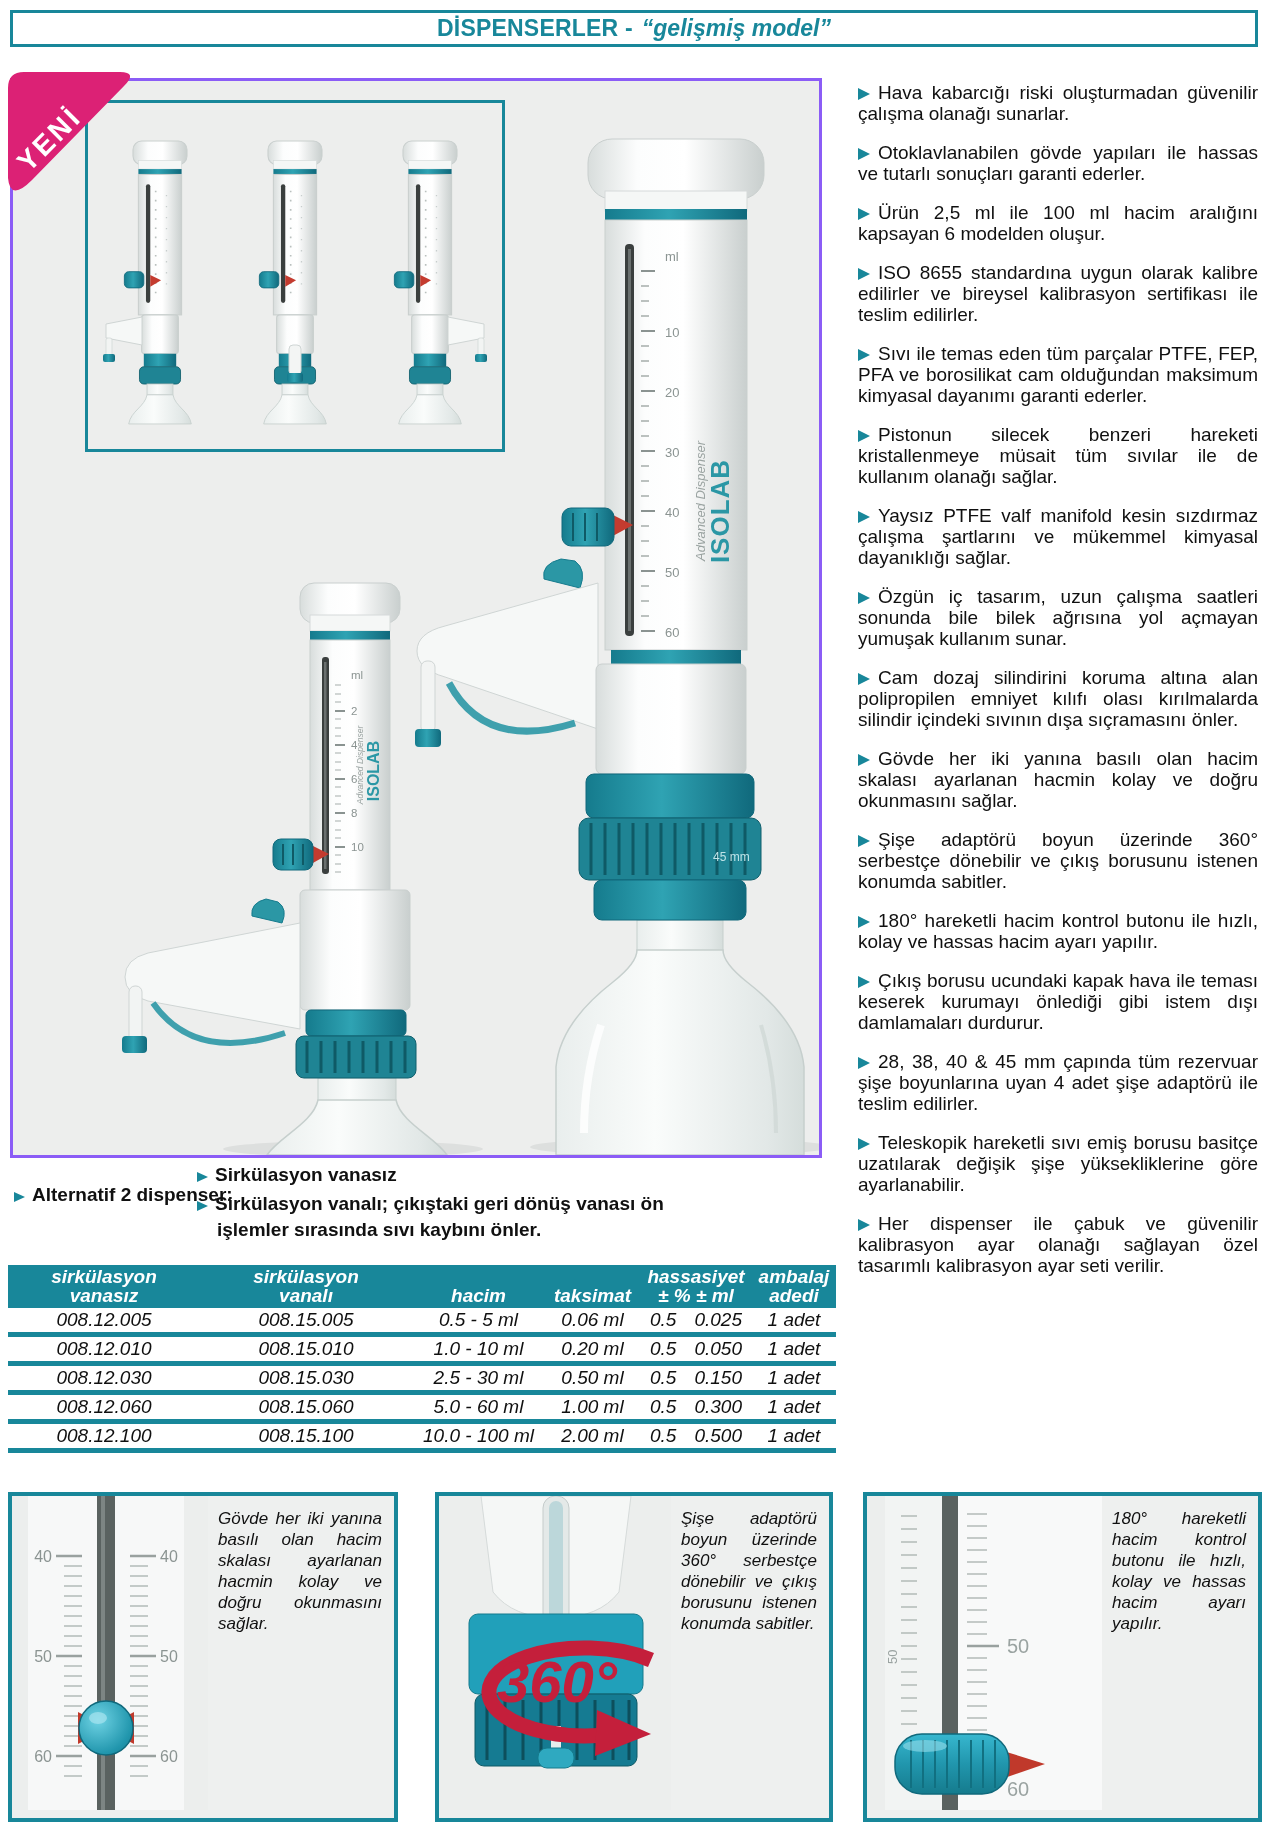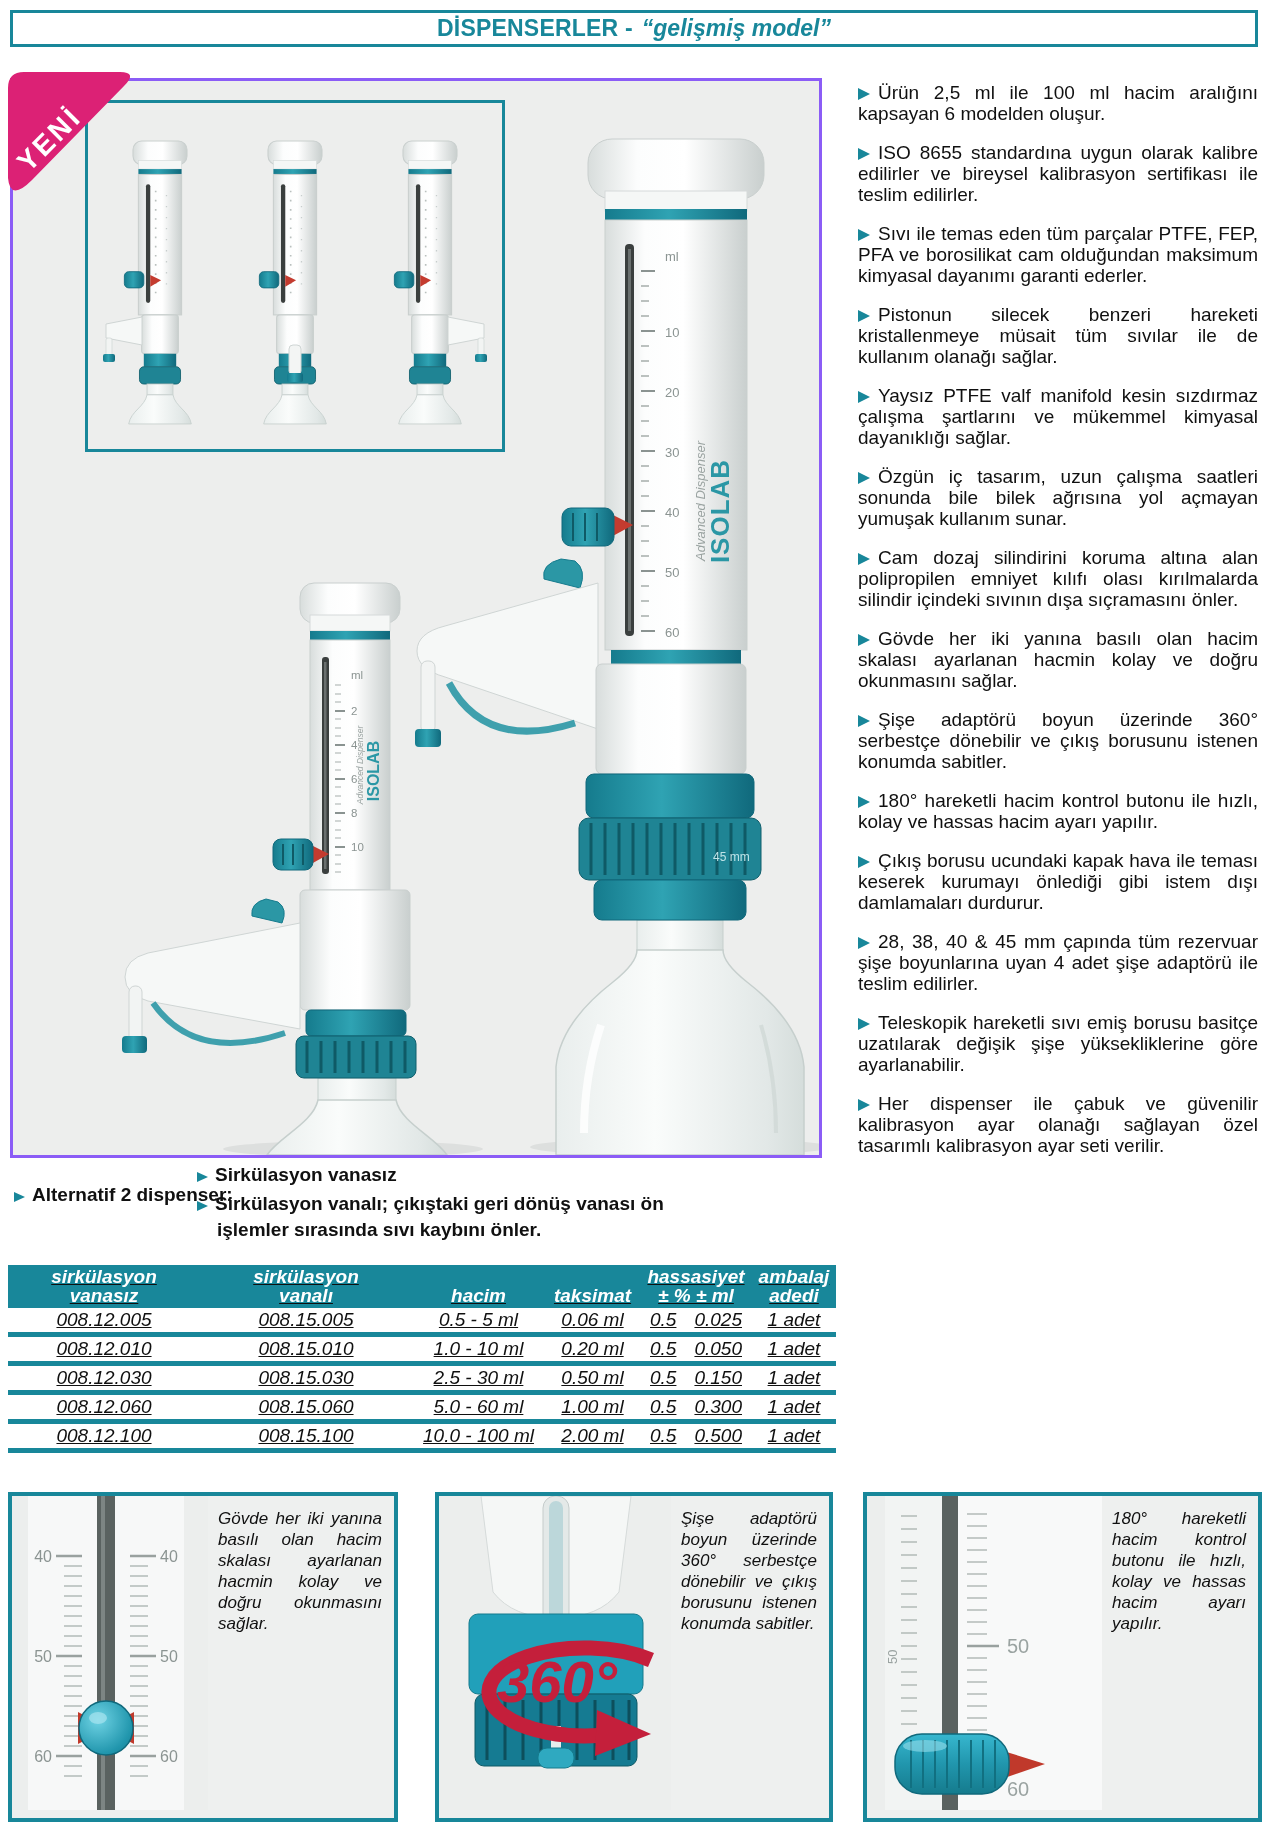--- a/index.html
+++ b/index.html
@@ -34,21 +34,21 @@
     margin-right:8px;
   }
   .arr.small{border-left-width:11px;border-top-width:5px;border-bottom-width:5px;margin-right:7px;}
   
   .alt-row{position:absolute;left:14px;top:1162px;width:845px;height:96px;}
   .alt-label{position:absolute;left:0;top:22px;font-size:19px;font-weight:bold;white-space:nowrap;}
   .alt-options{position:absolute;left:183px;top:0;width:480px;font-size:19px;font-weight:bold;}
   .alt-options p{margin:0 0 3px 0;line-height:26px;padding-left:20px;text-indent:-20px;}
   
   .spec-table-wrap{position:absolute;left:8px;top:1265px;width:828px;}
-  table.spec{border-collapse:collapse;table-layout:fixed;width:828px;font-style:italic;text-decoration:underline;}
+  table.spec{border-collapse:collapse;table-layout:fixed;width:828px;font-style:italic;}
   table.spec th{
     background:#18879a;color:#ffffff;font-size:19px;font-weight:bold;
     padding:2px 0 3px 0;vertical-align:bottom;height:37px;
   }
   table.spec th div{line-height:19px;text-align:center;}
   table.spec td{
     text-align:center;font-size:19px;color:#101010;background:#ffffff;
     padding:1px 0;height:22px;vertical-align:middle;
   }
   table.spec tbody tr{border-bottom:5px solid #18879a;}
@@ -238,20 +238,22 @@
     </g>
   </svg>
 </div>
 
 <svg class="ribbon" viewBox="0 0 150 170">
   <path d="M24,16 L120,16 Q138,16 124,30 L32,124 Q10,146 8,122 L8,32 Q8,16 24,16 Z" fill="#dc2175"></path>
   <text x="56" y="90" transform="rotate(-45 56 90)" text-anchor="middle" font-size="28" font-weight="bold" fill="#ffffff" letter-spacing="3">YENİ</text>
 </svg>
 
 <div class="features">
+  <p class="feat"><span class="arr"></span><span>Hava kabarcığı riski oluşturmadan güvenilir çalışma olanağı sunarlar.</span></p>
+  <p class="feat"><span class="arr"></span><span>Otoklavlanabilen gövde yapıları ile hassas ve tutarlı sonuçları garanti ederler.</span></p>
   <p class="feat"><span class="arr"></span><span>Ürün 2,5 ml ile 100 ml hacim aralığını kapsayan 6 modelden oluşur.</span></p>
   <p class="feat"><span class="arr"></span><span>ISO 8655 standardına uygun olarak kalibre edilirler ve bireysel kalibrasyon sertifikası ile teslim edilirler.</span></p>
   <p class="feat"><span class="arr"></span><span>Sıvı ile temas eden tüm parçalar PTFE, FEP, PFA ve borosilikat cam olduğundan maksimum kimyasal dayanımı garanti ederler.</span></p>
   <p class="feat"><span class="arr"></span><span>Pistonun silecek benzeri hareketi kristallenmeye müsait tüm sıvılar ile de kullanım olanağı sağlar.</span></p>
   <p class="feat"><span class="arr"></span><span>Yaysız PTFE valf manifold kesin sızdırmaz çalışma şartlarını ve mükemmel kimyasal dayanıklığı sağlar.</span></p>
   <p class="feat"><span class="arr"></span><span>Özgün iç tasarım, uzun çalışma saatleri sonunda bile bilek ağrısına yol açmayan yumuşak kullanım sunar.</span></p>
   <p class="feat"><span class="arr"></span><span>Cam dozaj silindirini koruma altına alan polipropilen emniyet kılıfı olası kırılmalarda silindir içindeki sıvının dışa sıçramasını önler.</span></p>
   <p class="feat"><span class="arr"></span><span>Gövde her iki yanına basılı olan hacim skalası ayarlanan hacmin kolay ve doğru okunmasını sağlar.</span></p>
   <p class="feat"><span class="arr"></span><span>Şişe adaptörü boyun üzerinde 360° serbestçe dönebilir ve çıkış borusunu istenen konumda sabitler.</span></p>
   <p class="feat"><span class="arr"></span><span>180° hareketli hacim kontrol butonu ile hızlı, kolay ve hassas hacim ayarı yapılır.</span></p>

